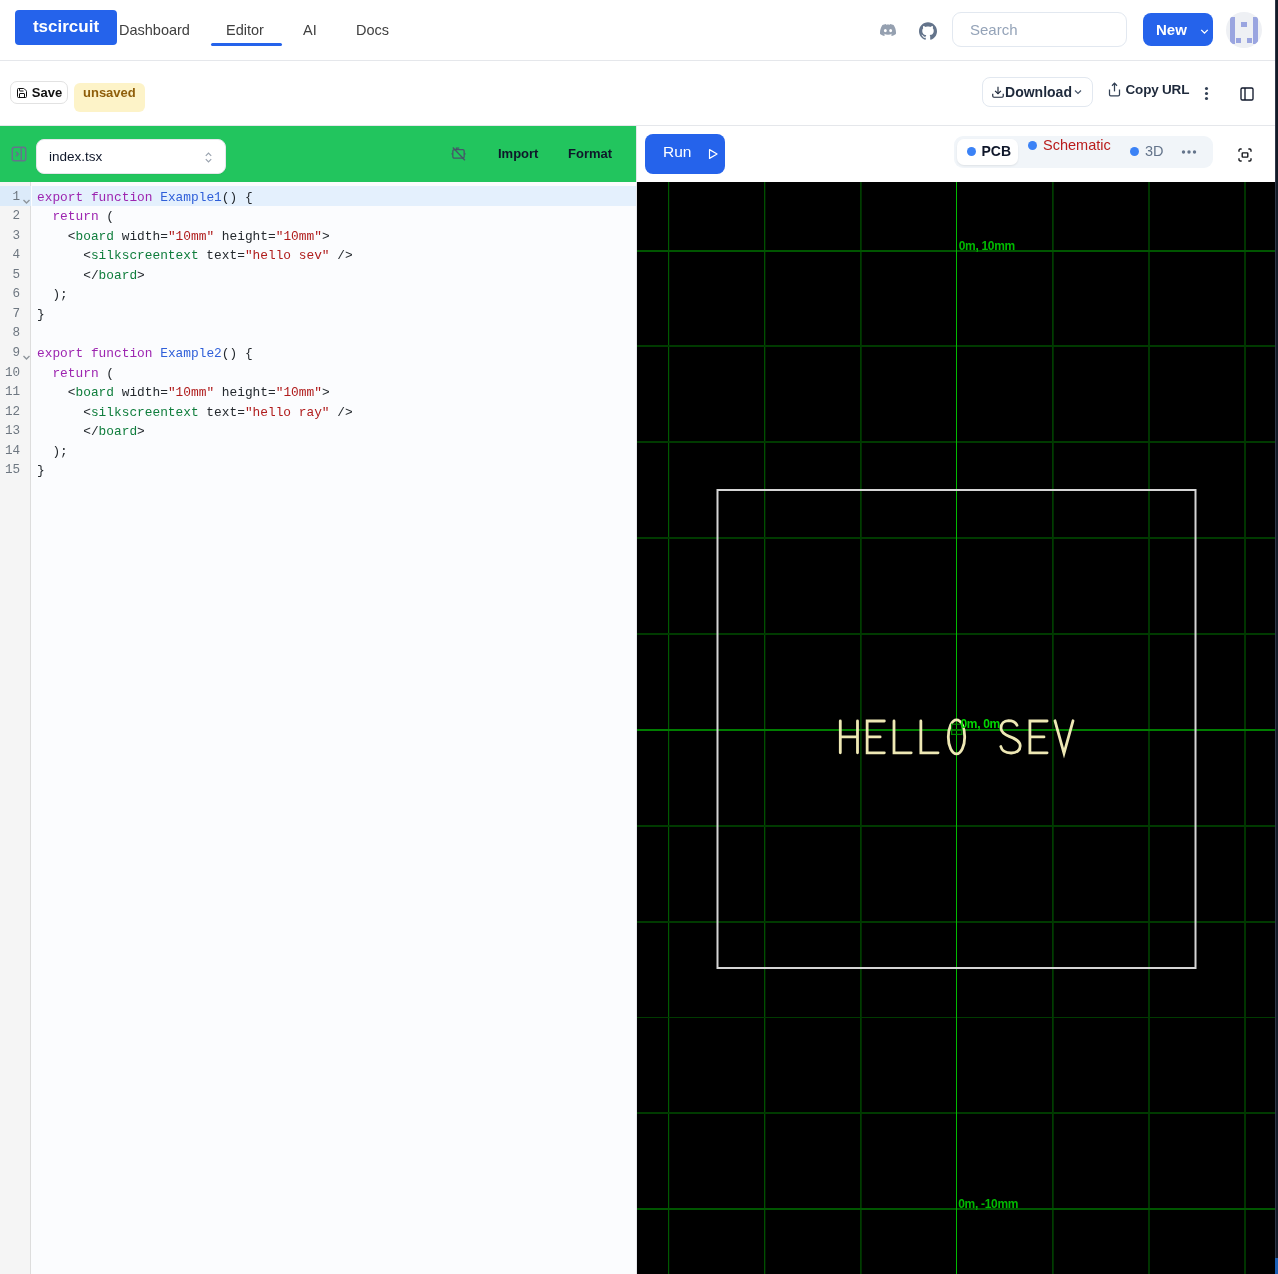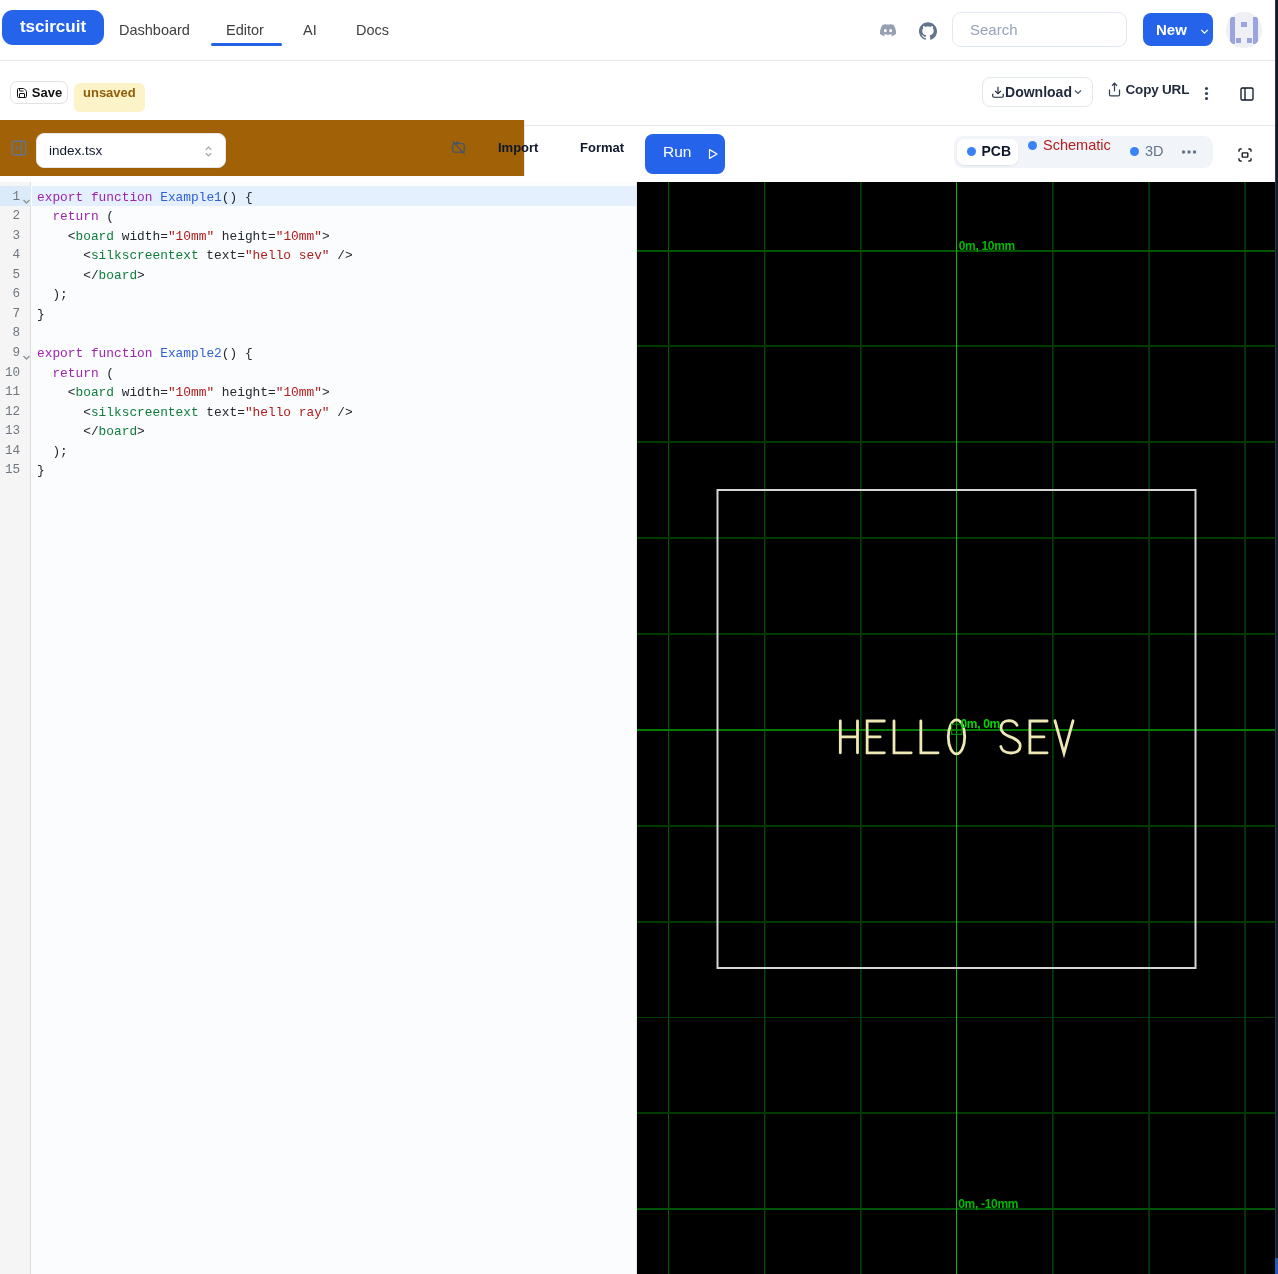--- a/index.html
+++ b/index.html
@@ -1,37 +1,37 @@
 <!DOCTYPE html>
 <html><head>
 <meta charset="utf-8">
 <style>
 * { margin:0; padding:0; box-sizing:border-box; }
 html,body { width:1278px; height:1274px; background:#fff; font-family:"Liberation Sans", sans-serif; overflow:hidden; position:relative; }
 
 
 .header { position:absolute; left:0; top:0; width:1278px; height:61px; background:#fff; border-bottom:1px solid #e5e7eb; }
-.logo { position:absolute; left:2px; top:10px; width:102px; height:35px; background:#2563eb; border-radius:11px; color:#fff; font-weight:700; font-size:17px; text-align:center; line-height:34px; }
+.logo { position:absolute; left:15px; top:10px; width:102px; height:35px; background:#2563eb; border-radius:4px; color:#fff; font-weight:700; font-size:17px; text-align:center; line-height:34px; }
 .nav { position:absolute; top:0; height:50px; font-size:14.5px; font-weight:400; color:#404040; line-height:61px; }
 .tabline { position:absolute; left:211px; top:43px; width:71px; height:3px; background:#2563eb; border-radius:2px; }
 .hicon { position:absolute; top:22px; }
 .search { position:absolute; left:952px; top:12px; width:175px; height:35px; border:1px solid #e2e8f0; border-radius:9px; color:#94a3b8; font-size:15px; line-height:33px; padding-left:17px; }
 .newbtn { position:absolute; left:1143px; top:13px; width:70px; height:33px; background:#2563eb; border-radius:8px; color:#fff; font-size:15px; font-weight:600; line-height:33px; padding-left:13px; }
 .avatar { position:absolute; left:1226px; top:12px; width:36px; height:36px; border-radius:50%; background:#eef0f4; overflow:hidden; }
 .avatar div { position:absolute; background:#9aa5e0; }
 
 
 .saverow { position:absolute; left:0; top:61px; width:1278px; height:65px; background:#fff; border-bottom:1px solid #e5e7eb; }
 .savebtn { position:absolute; left:10px; top:20px; width:58px; height:23px; border:1px solid #e2e2e2; border-radius:7px; background:#fff; font-size:13px; font-weight:600; color:#111; white-space:nowrap; display:flex; align-items:center; justify-content:center; gap:4px; }
 .unsaved { position:absolute; left:74px; top:22px; height:29px; background:#fdf3c8; border-radius:6px; color:#8f5e0a; font-size:13px; font-weight:700; line-height:20px; padding:0 9px; }
 .dlbtn { position:absolute; left:982px; top:16px; width:111px; height:30px; border:1px solid #e2e8f0; border-radius:8px; background:#fff; font-size:14px; font-weight:600; color:#1e293b; display:flex; align-items:center; justify-content:center; white-space:nowrap; }
 .copyurl { position:absolute; left:1107px; top:21px; font-size:13.5px; font-weight:600; color:#1e293b; white-space:nowrap; letter-spacing:-0.2px;text-align:center; }
 
 
-.filerow { position:absolute; left:0; top:120px; width:525px; height:56px; background:#a16207; border-right:1px solid #e5e7eb; }
+.filerow { position:absolute; left:0; top:126px; width:637px; height:56px; background:#22c55e; border-right:1px solid #e5e7eb; }
 .sel { position:absolute; left:36px; top:13px; width:190px; height:35px; background:#fff; border:1px solid #e5e7eb; border-radius:8px; font-size:13.5px; color:#0f172a; line-height:33px; padding-left:12px; box-shadow:0 1px 1px rgba(0,0,0,.03); }
 .frbtn { position:absolute; top:0; height:56px; line-height:56px; font-size:13px; font-weight:600; color:#0f172a; }
 .editorbg { position:absolute; left:0; top:182px; width:637px; height:1092px; background:#fbfcfe; border-right:1px solid #e5e7eb; }
 .gutter { position:absolute; left:0; top:182px; width:31px; height:1092px; background:#f5f5f5; border-right:1px solid #dddddd; }
 .lnums { position:absolute; left:0; top:187.6px; width:20px; text-align:right; font-family:"Liberation Mono", monospace; font-size:12.6px; line-height:19.55px; color:#6e7781; }
 .activeline { position:absolute; left:32px; top:186.3px; width:604px; height:19.55px; background:#e4f0fd; }
 .activegutter { position:absolute; left:0; top:186.3px; width:31px; height:19.55px; background:#dcebfa; }
 .code { position:absolute; left:37px; top:187.6px; font-family:"Liberation Mono", monospace; font-size:12.83px; line-height:19.55px; color:#24292e; }
 .k { color:#9d25b0; } .d { color:#2f5fd9;text-align:center; } .t { color:#0f7d3c; } .s { color:#b01c1c; }
 .fold { position:absolute; left:21.5px; width:9px; text-align:center; color:#9aa0a6; }
@@ -129,21 +129,21 @@
         <path d="m7 9 5-5 5 5"></path>
         <path d="m7 15 5 5 5-5"></path>
       </svg>
   </div>
   <svg viewBox="0 0 24 24" style="position:absolute;left:450px;top:19px;width:17px;height:17px;fill:none;stroke:#475569;stroke-width:1.8;">
       <rect x="4" y="6.5" width="16" height="12" rx="2"></rect>
       <path d="M2 12.5h2M20 12.5h2M9 6.5V4.5h4"></path>
       <line x1="4" y1="3.5" x2="21" y2="21.5"></line>
     </svg>
   <div class="frbtn" style="left:498px;">Import</div>
-  <div class="frbtn" style="left:568px;margin-left:12px;">Format</div>
+  <div class="frbtn" style="left:568px;">Format</div>
 </div>
 
 <div class="gutter"></div>
 <div class="activegutter"></div>
 <div class="activeline"></div>
 <pre class="lnums">1
 2
 3
 4
 5

